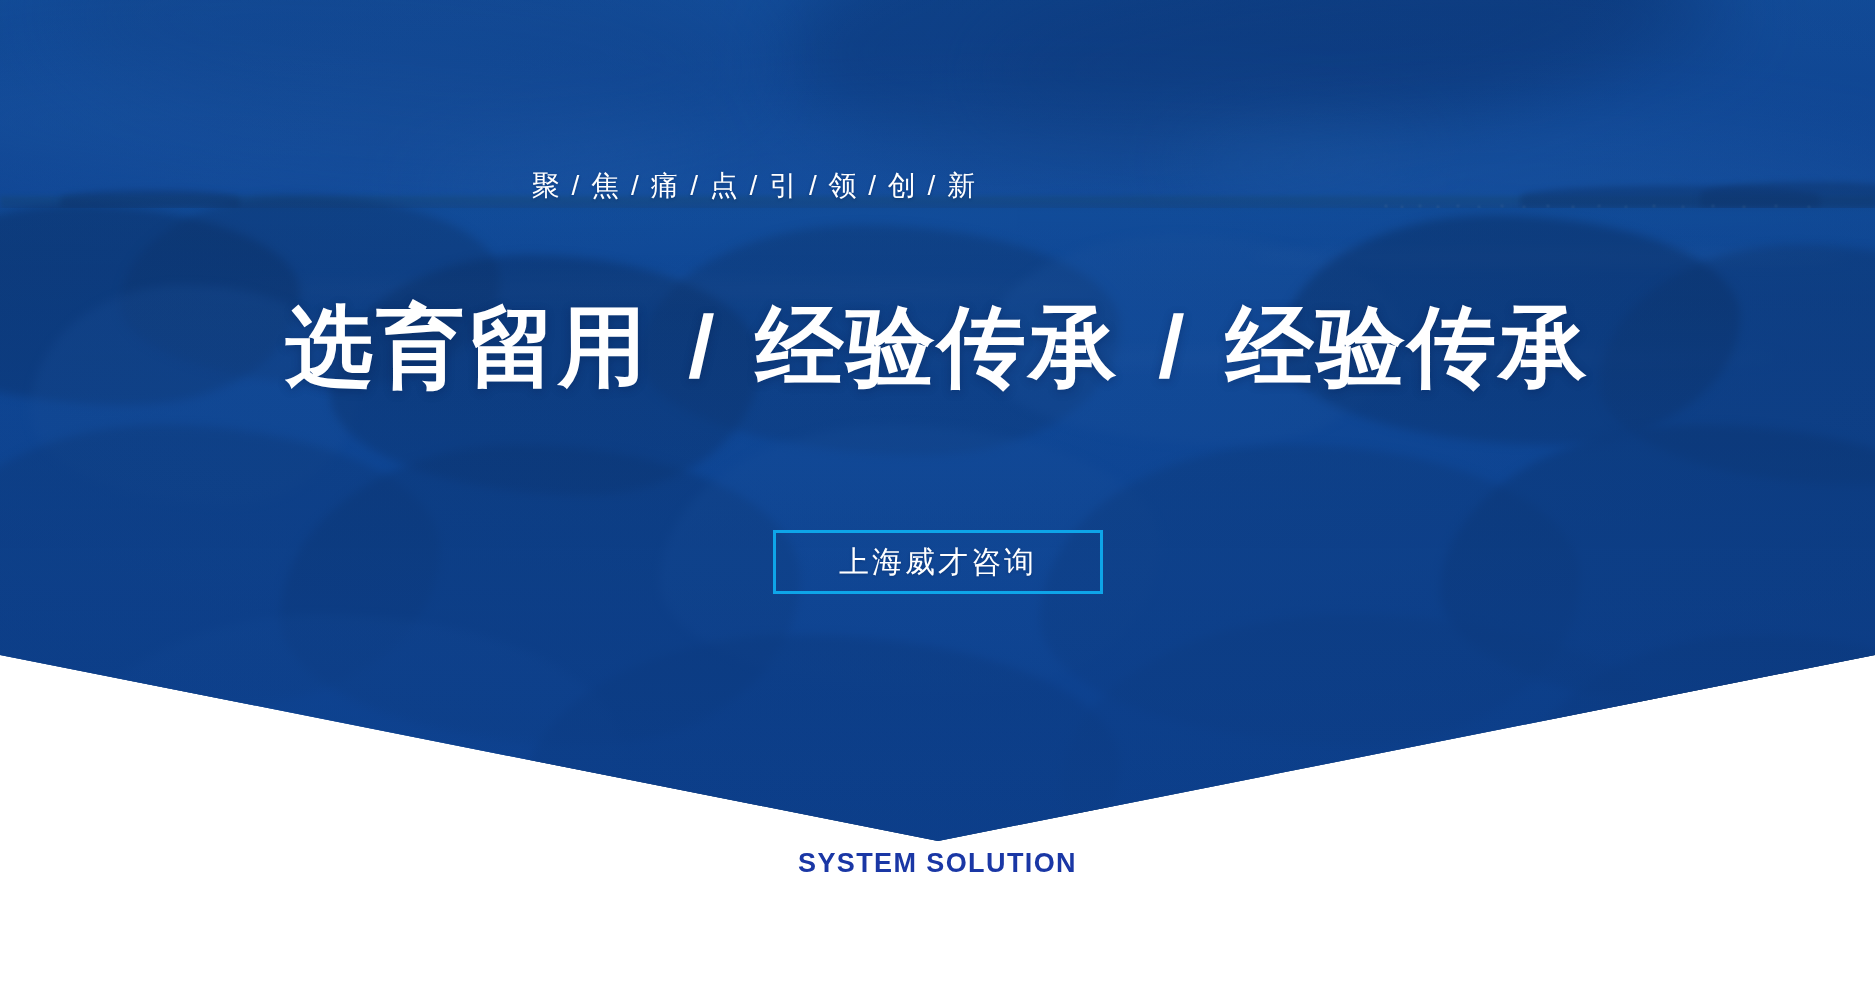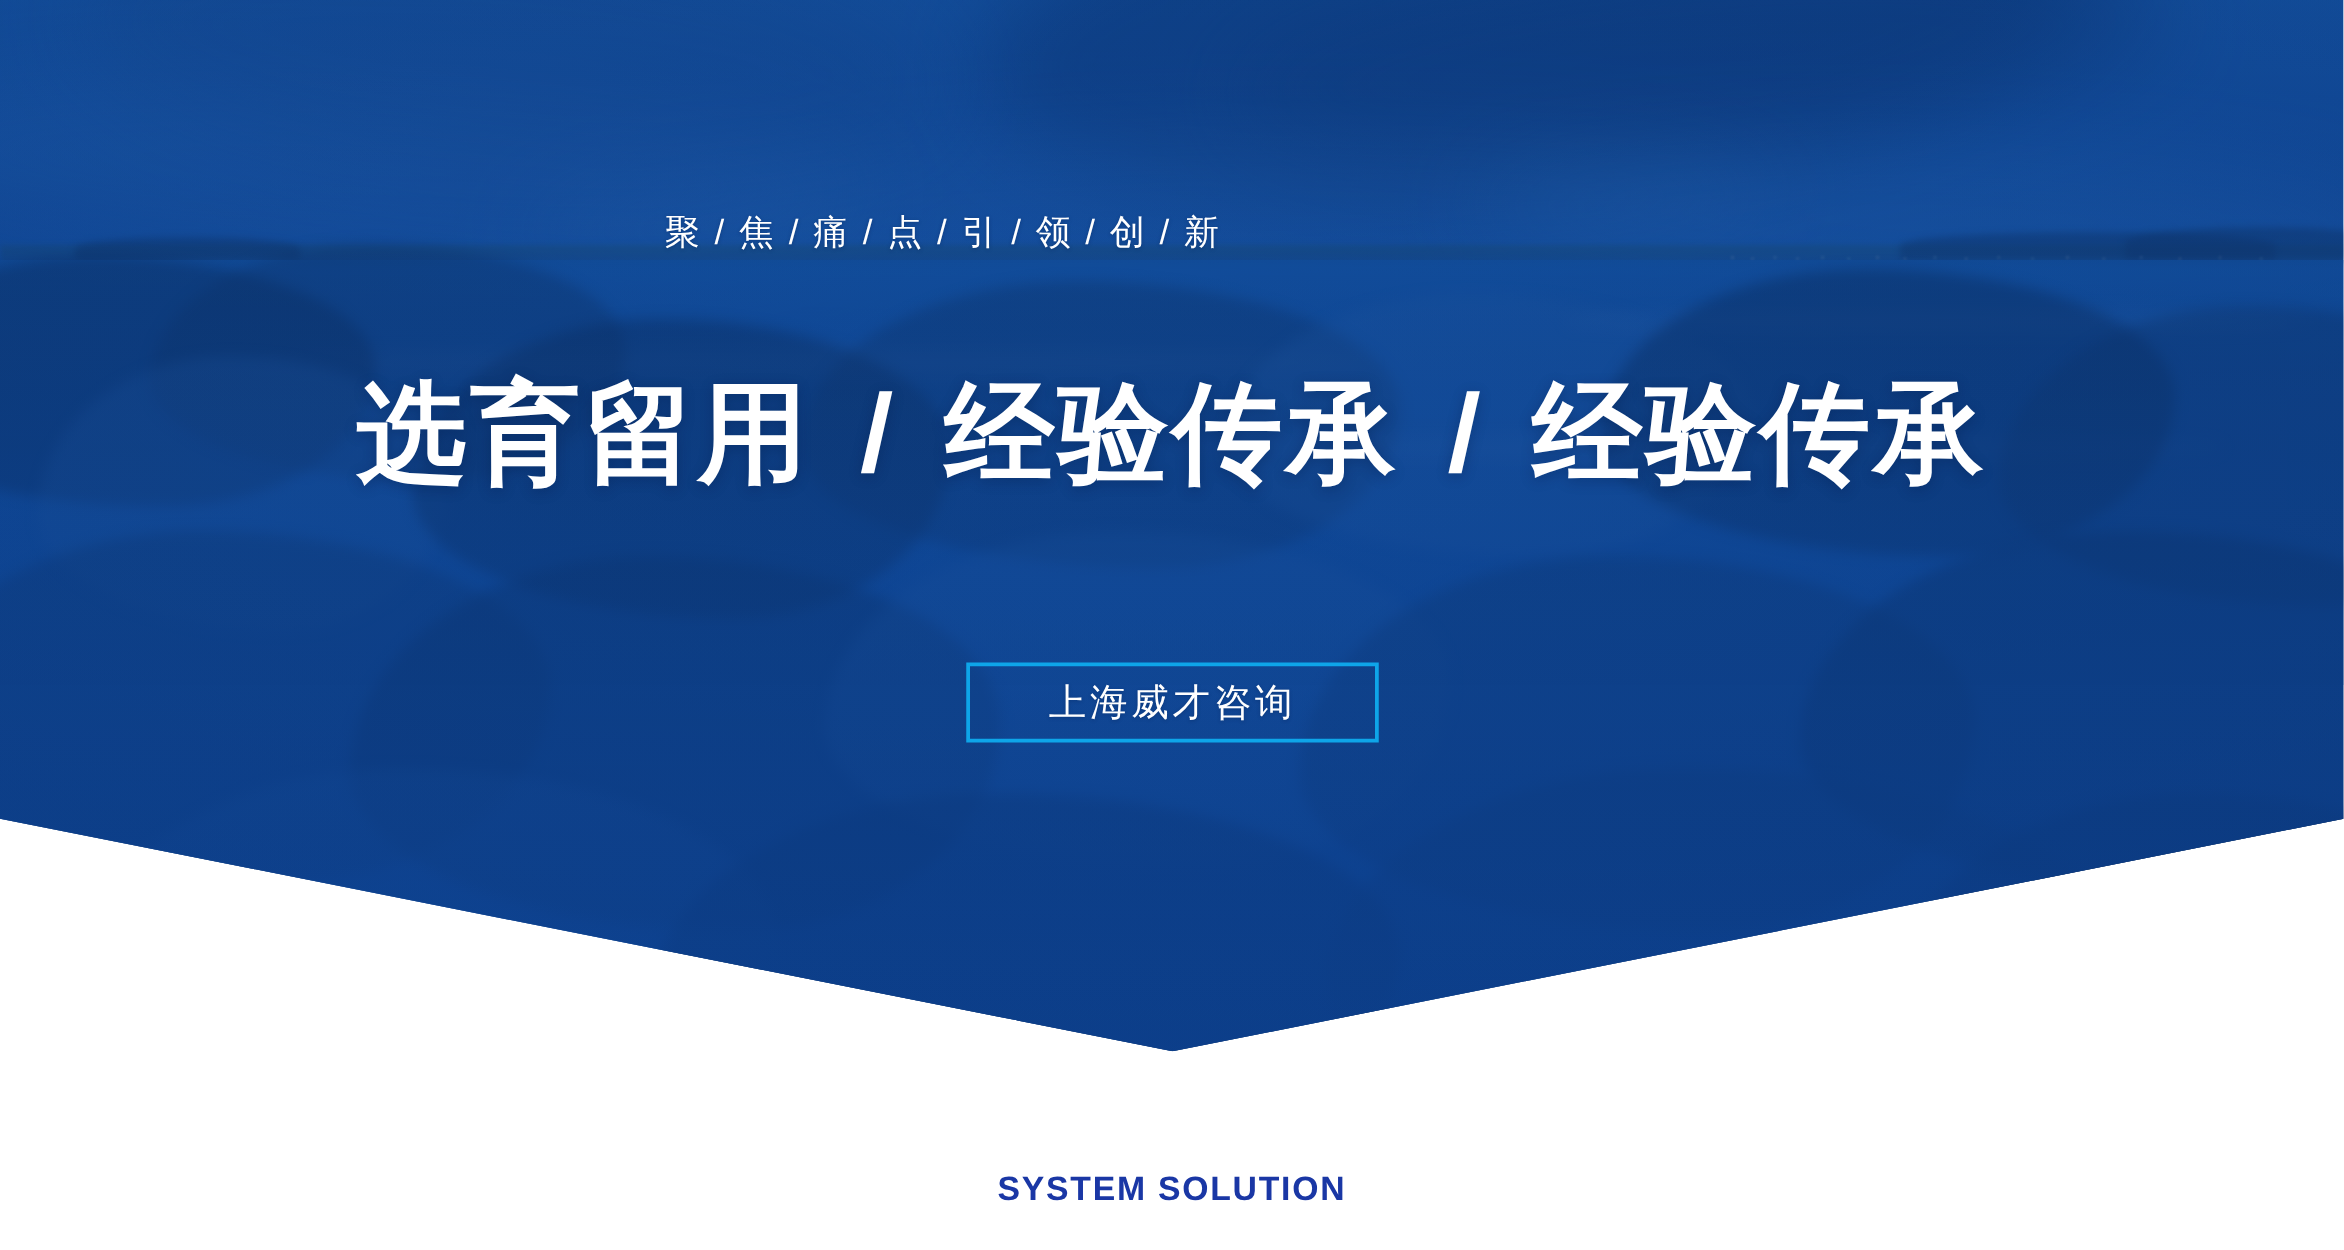--- a/index.html
+++ b/index.html
@@ -267,21 +267,21 @@
     font-weight: 400;
     letter-spacing: 3px;
     background: transparent;
     cursor: pointer;
     text-shadow: 0 1px 3px rgba(0, 25, 70, 0.3);
   }
 
   .footer-text {
     position: absolute;
     left: 0;
-    top: 938px;
+    top: 850px;
     width: 1875px;
     text-align: center;
     color: #1a37a5;
     font-size: 27px;
     font-weight: 700;
     letter-spacing: 1.4px;
     line-height: 1;
     white-space: nowrap;
   }
 </style>

